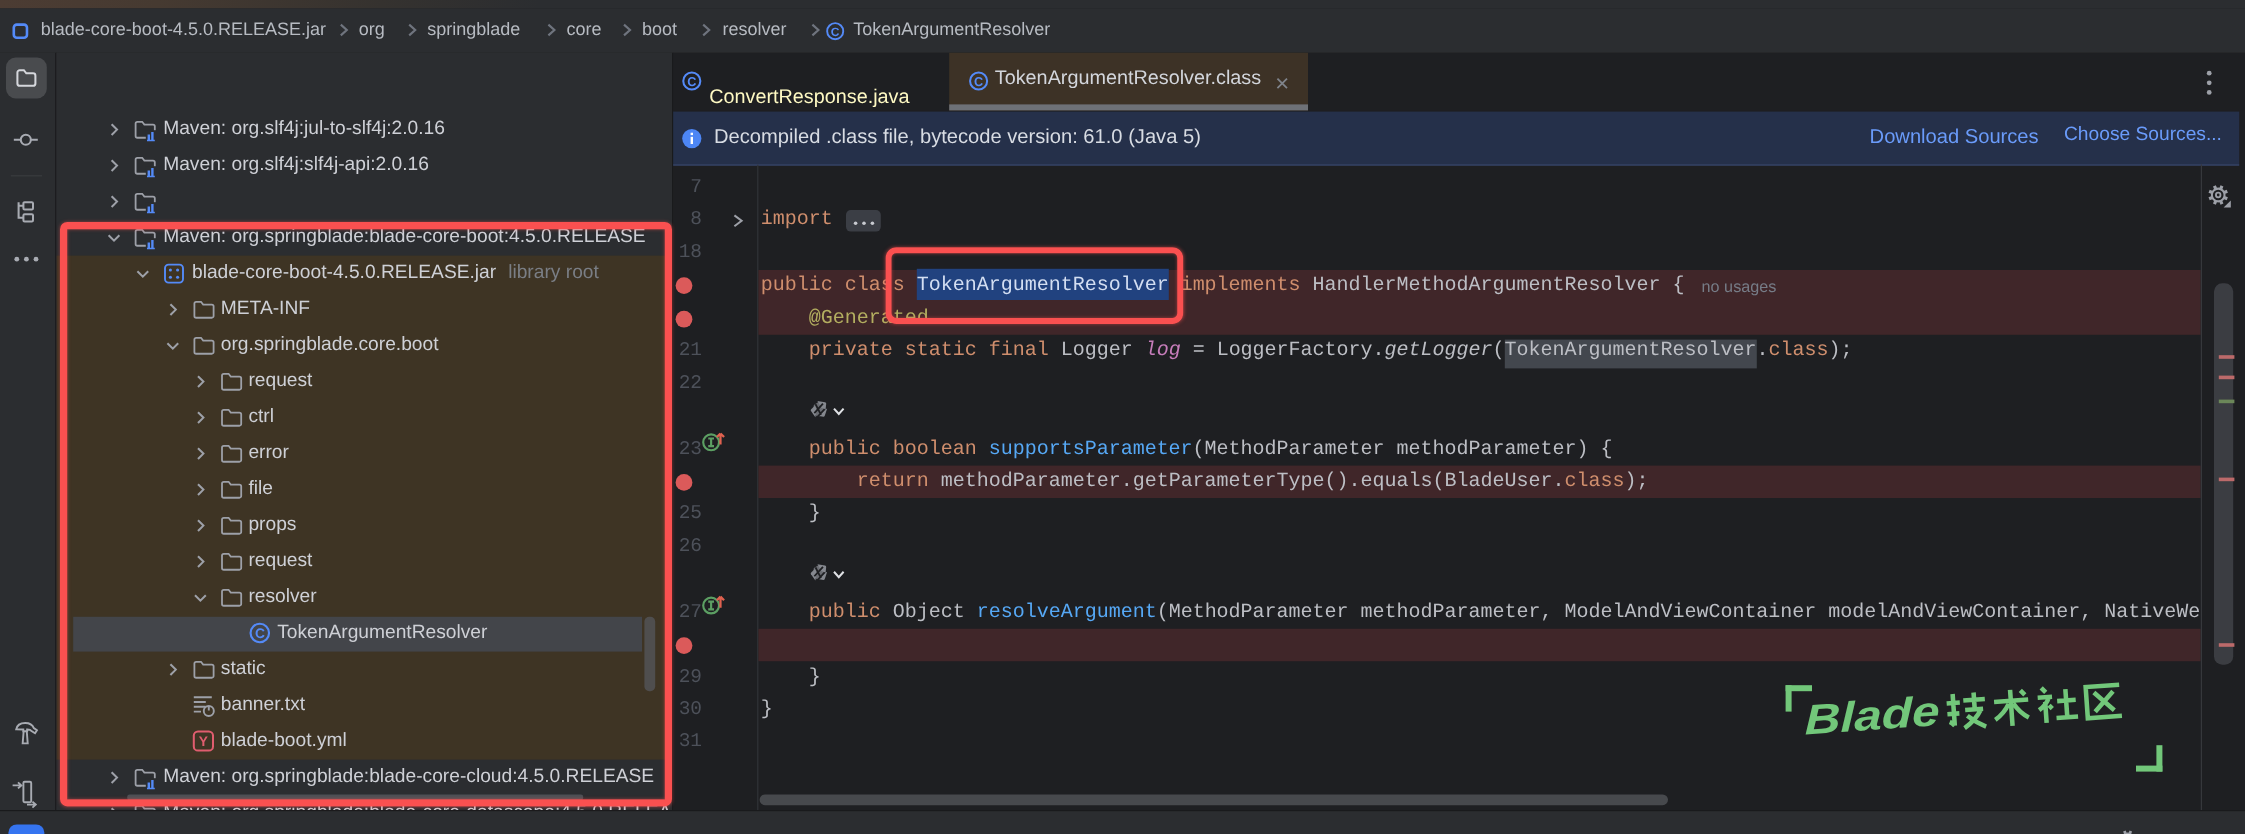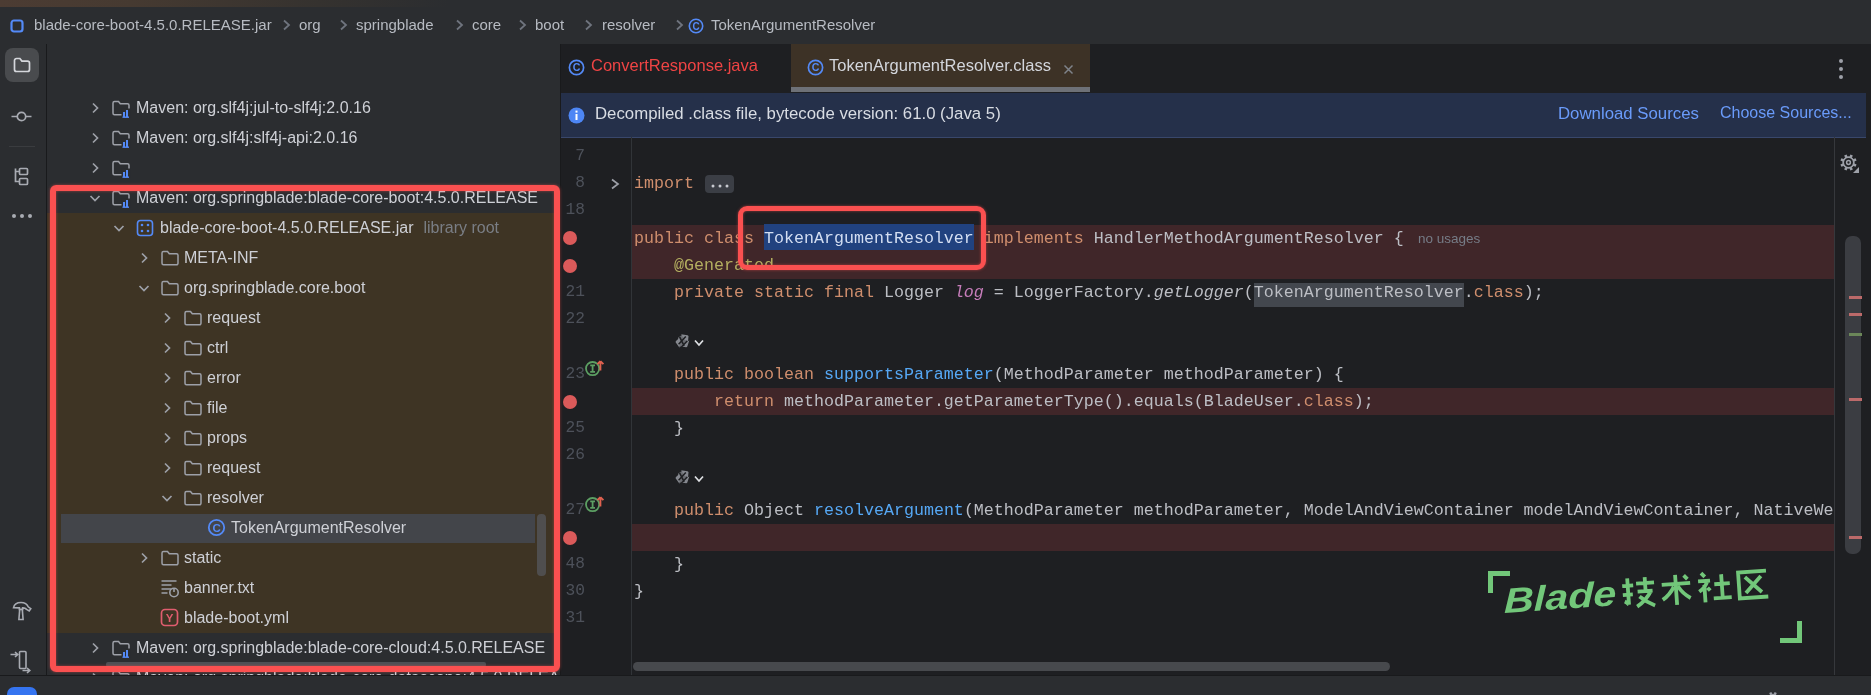--- a/index.html
+++ b/index.html
@@ -326,21 +326,21 @@
 
     <div class="abs" style="left:490px;top:470px;width:9px;height:62px;background:#55575c;border-radius:4px;opacity:.75"></div>
     <div class="abs" style="left:59px;top:618px;width:380px;height:4.5px;background:#4d5055;border-radius:2px;"></div>
   </div>
 
   <div id="tabbar" class="abs">
     <svg class="abs" style="left:7px;top:15px" width="17" height="17" viewBox="0 0 16 16">
         <circle cx="8" cy="8" r="6.7" fill="none" stroke="#548af7" stroke-width="1.6"></circle>
         <text x="8" y="11.6" font-size="10" font-weight="bold" fill="#548af7" text-anchor="middle" font-family="Liberation Sans">C</text>
       </svg>
-    <span class="abs" style="left:30px;top:12px;font-size:16.5px;color:#ef4444;">ConvertResponse.java</span>
+    <span class="abs" style="left:30px;top:28px;font-size:16.5px;color:#fef9c3;">ConvertResponse.java</span>
     <div class="abs" style="left:230px;top:0;width:299px;height:48px;background:#3d3226;"></div>
     <div class="abs" style="left:230px;top:43px;width:299px;height:5px;background:#6e7177;"></div>
     <svg class="abs" style="left:246px;top:15px" width="17" height="17" viewBox="0 0 16 16">
         <circle cx="8" cy="8" r="6.7" fill="none" stroke="#548af7" stroke-width="1.6"></circle>
         <text x="8" y="11.6" font-size="10" font-weight="bold" fill="#548af7" text-anchor="middle" font-family="Liberation Sans">C</text>
       </svg>
     <span class="abs" style="left:268px;top:12px;font-size:16.5px;color:#d3d6dc;">TokenArgumentResolver.class</span>
     <svg class="abs" style="left:501px;top:19px" width="13" height="13" viewBox="0 0 13 13">
         <path d="M2.5 2.5 L10.5 10.5 M10.5 2.5 L2.5 10.5" stroke="#7f838a" stroke-width="1.5"></path>
       </svg>
@@ -416,21 +416,21 @@
   <div id="gutter">
   <div class="ln" style="top:143.0px">7</div>
   <div class="ln" style="top:170.2px">8</div>
   <div class="ln" style="top:197.4px">18</div>
   <div class="ln" style="top:279.0px">21</div>
   <div class="ln" style="top:306.2px">22</div>
   <div class="ln" style="top:360.6px">23</div>
   <div class="ln" style="top:415.0px">25</div>
   <div class="ln" style="top:442.2px">26</div>
   <div class="ln" style="top:496.6px">27</div>
-  <div class="ln" style="top:551.0px">48</div>
+  <div class="ln" style="top:551.0px">29</div>
   <div class="ln" style="top:578.2px">30</div>
   <div class="ln" style="top:605.4px">31</div>
   <div class="bp" style="left:563px;top:231.4px"></div>
   <div class="bp" style="left:563px;top:258.6px"></div>
   <div class="bp" style="left:563px;top:394.6px"></div>
   <div class="bp" style="left:563px;top:530.5999999999999px"></div>
   <svg class="abs" style="left:584px;top:358.6px" width="22" height="22" viewBox="0 0 22 22">
         <circle cx="8.6" cy="9.6" r="6.6" fill="none" stroke="#5c9f63" stroke-width="1.8"></circle>
         <path d="M6.2 6.4 h4.8 M6.2 12.8 h4.8 M8.6 6.4 v6.4" stroke="#5c9f63" stroke-width="1.8" fill="none"></path>
         <path d="M16.4 11.4 V2.2 M16.4 2.2 l-3 3 M16.4 2.2 l3 3" stroke="#e0614f" stroke-width="1.9" fill="none"></path>

